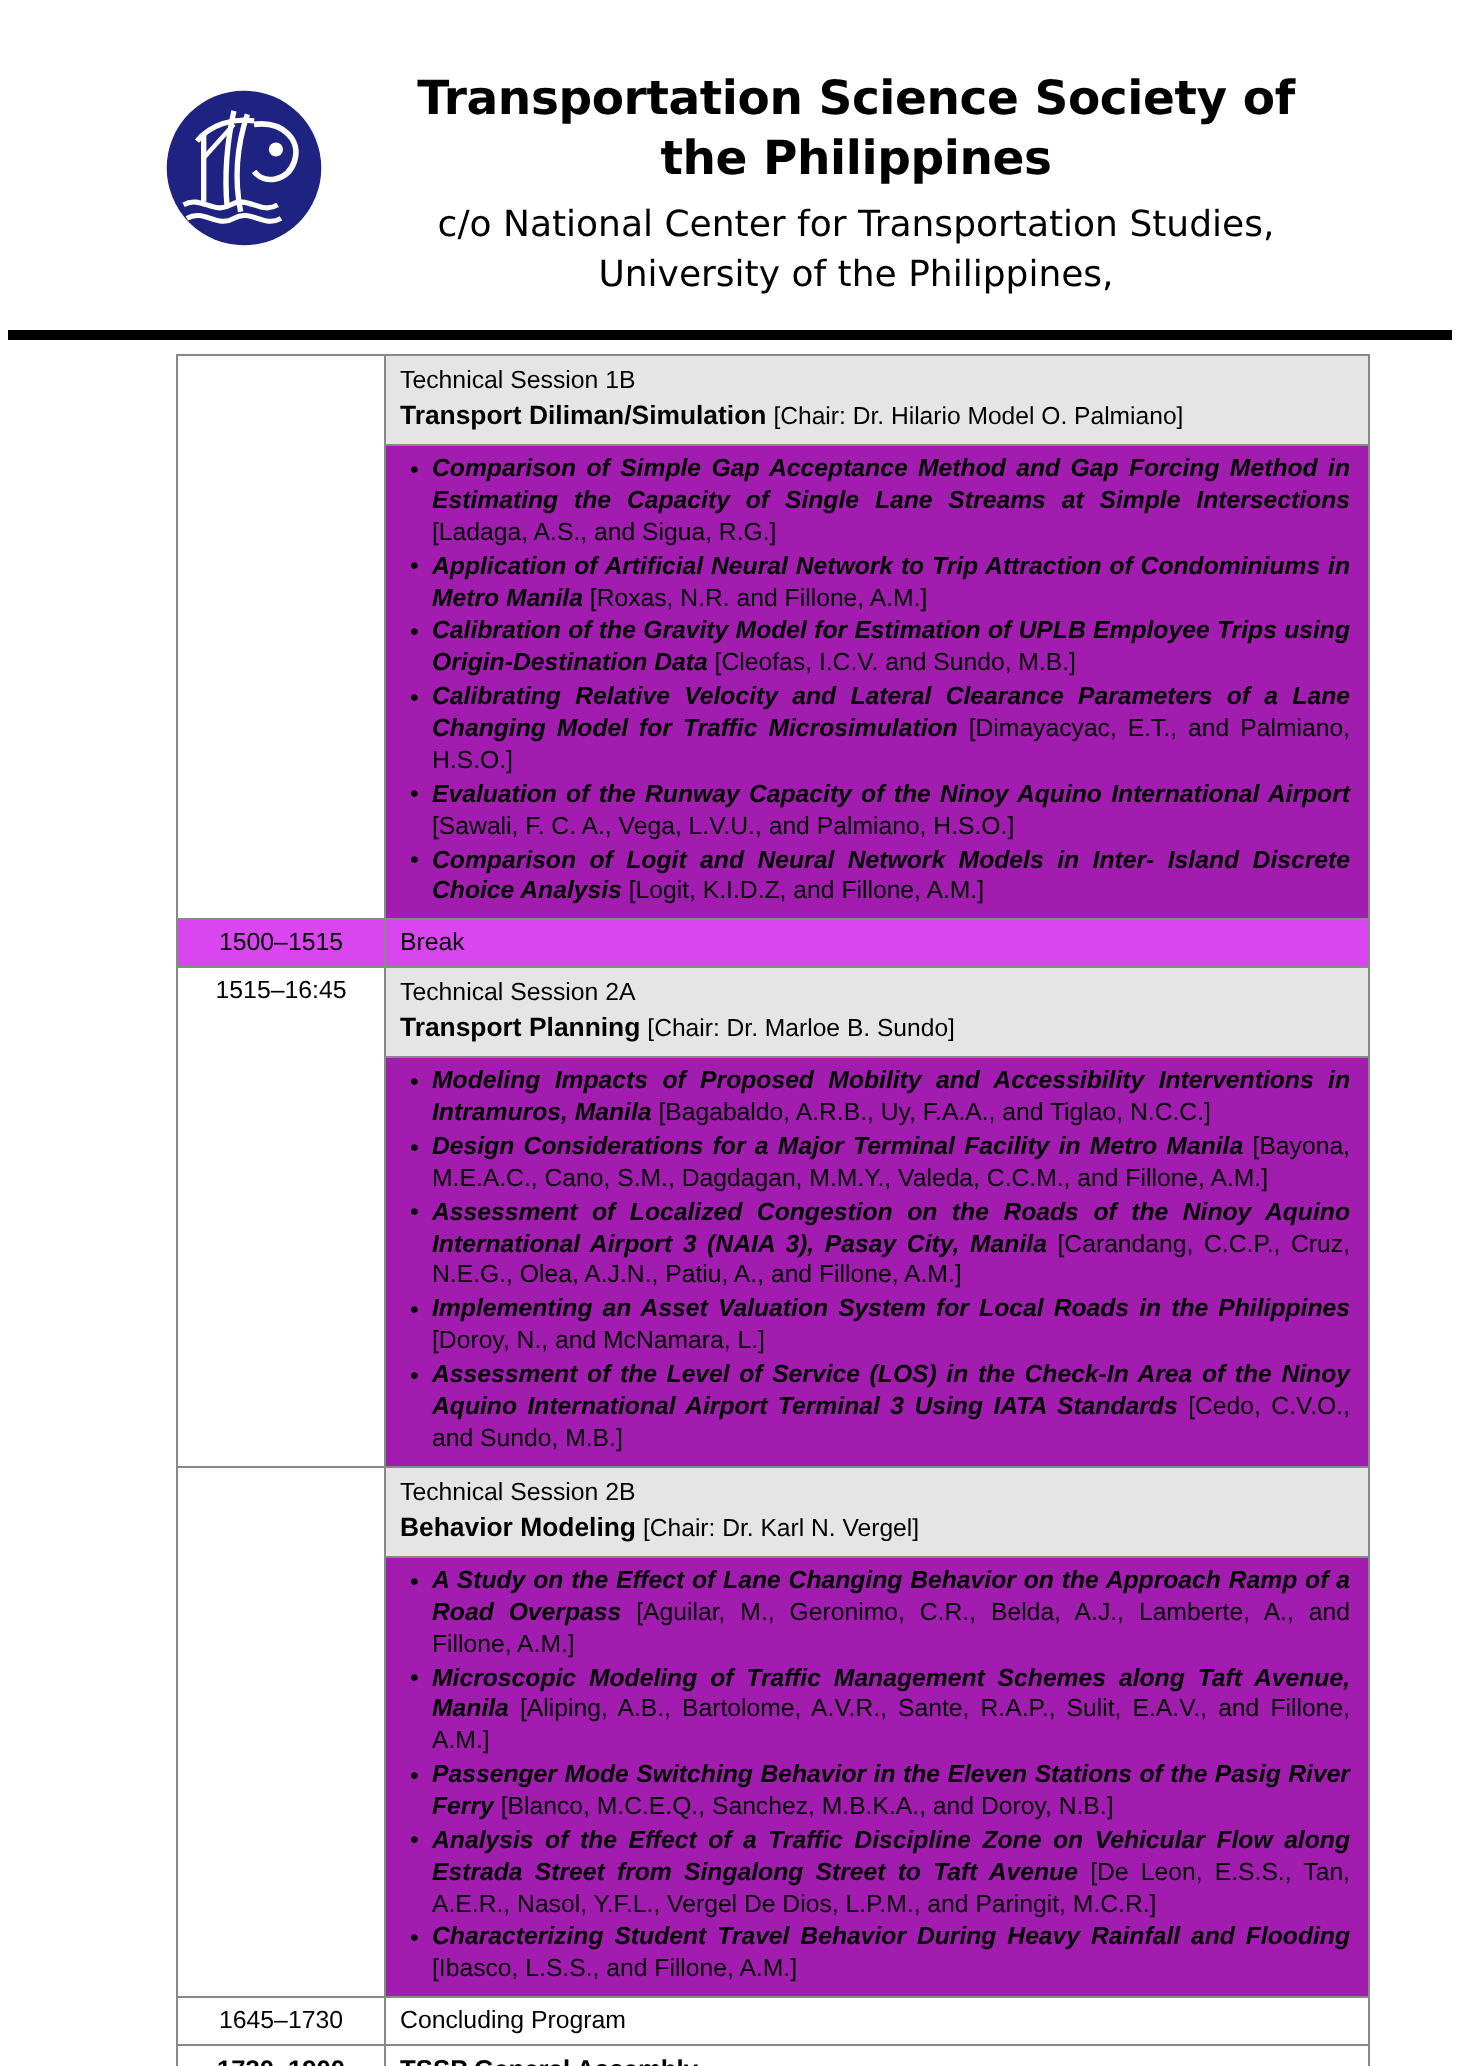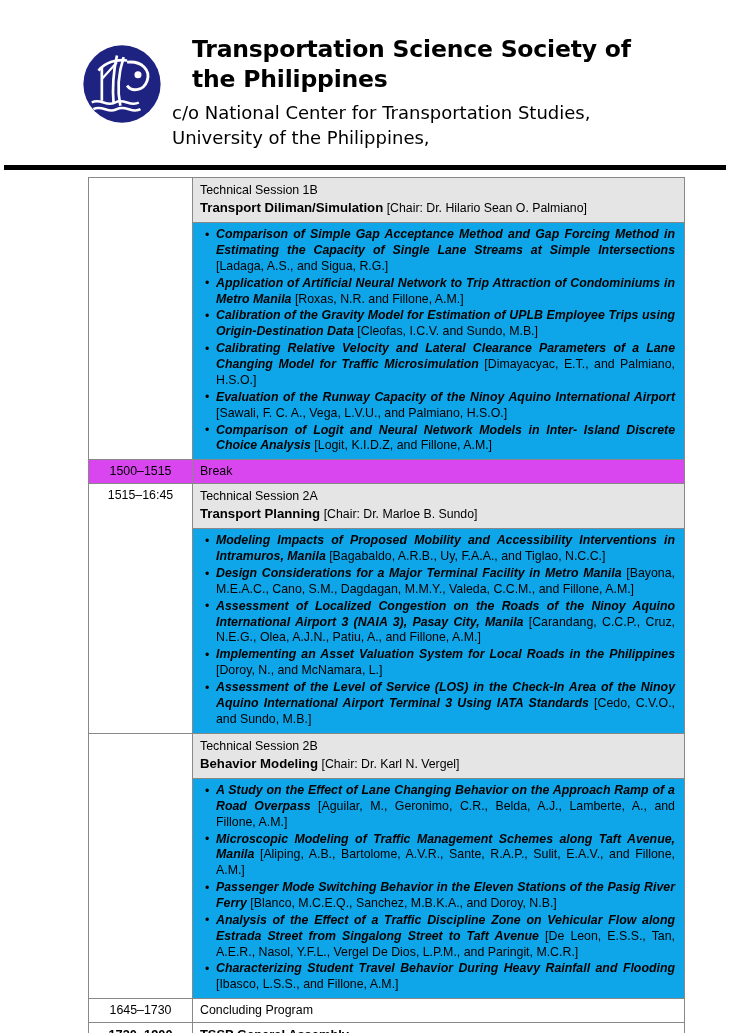--- a/index.html
+++ b/index.html
@@ -30,20 +30,21 @@
   }
   .logo-wrap {
     flex: 0 0 auto;
     width: 86px;
     padding-top: 8px;
   }
   .logo-wrap svg { display: block; }
 
   .letterhead-text {
     flex: 1 1 auto;
+    text-align: center;
     padding-right: 18px;
   }
   .org-title {
     font-family: "DejaVu Sans", sans-serif;
     font-weight: bold;
     font-size: 23.5px;
     line-height: 1.28;
     letter-spacing: -0.2px;
     margin: 0;
     padding: 0 26px;
@@ -109,21 +110,21 @@
     font-weight: bold;
     font-size: 13.2px;
   }
   .session-title-line .s-chair {
     font-weight: normal;
     font-size: 12.3px;
   }
 
   
   .paper-cell {
-    background: #0ea5e9;
+    background: #a21caf;
     padding: 4px 9px 5px 12px;
   }
   ul.papers {
     list-style: none;
     margin: 0;
     padding: 0;
   }
   ul.papers > li {
     position: relative;
     padding-left: 11px;
@@ -202,21 +203,21 @@
         <col class="c-body">
       </colgroup>
       <tbody id="programme-body">
           <tr>
             <td rowspan="2">
               <div class="time-cell"></div>
             </td>
             <td>
               <div class="session-head">
                 <div class="session-num">Technical Session 1B</div>
-                <div class="session-title-line"><span class="s-title">Transport Diliman/Simulation</span> <span class="s-chair">[Chair: Dr. Hilario Sean O. Palmiano]</span></div>
+                <div class="session-title-line"><span class="s-title">Transport Diliman/Simulation</span> <span class="s-chair">[Chair: Dr. Hilario Model O. Palmiano]</span></div>
               </div>
             </td>
           </tr>
           <tr>
             <td>
               <div class="paper-cell">
                 <ul class="papers">
                   <li><span class="p-title">Comparison of Simple Gap Acceptance Method and Gap Forcing Method in Estimating the Capacity of Single Lane Streams at Simple Intersections</span> <span class="p-authors">[Ladaga, A.S., and Sigua, R.G.]</span></li>
                   <li><span class="p-title">Application of Artificial Neural Network to Trip Attraction of Condominiums in Metro Manila</span> <span class="p-authors">[Roxas, N.R. and Fillone, A.M.]</span></li>
                   <li><span class="p-title">Calibration of the Gravity Model for Estimation of UPLB Employee Trips using Origin-Destination Data</span> <span class="p-authors">[Cleofas, I.C.V. and Sundo, M.B.]</span></li>

